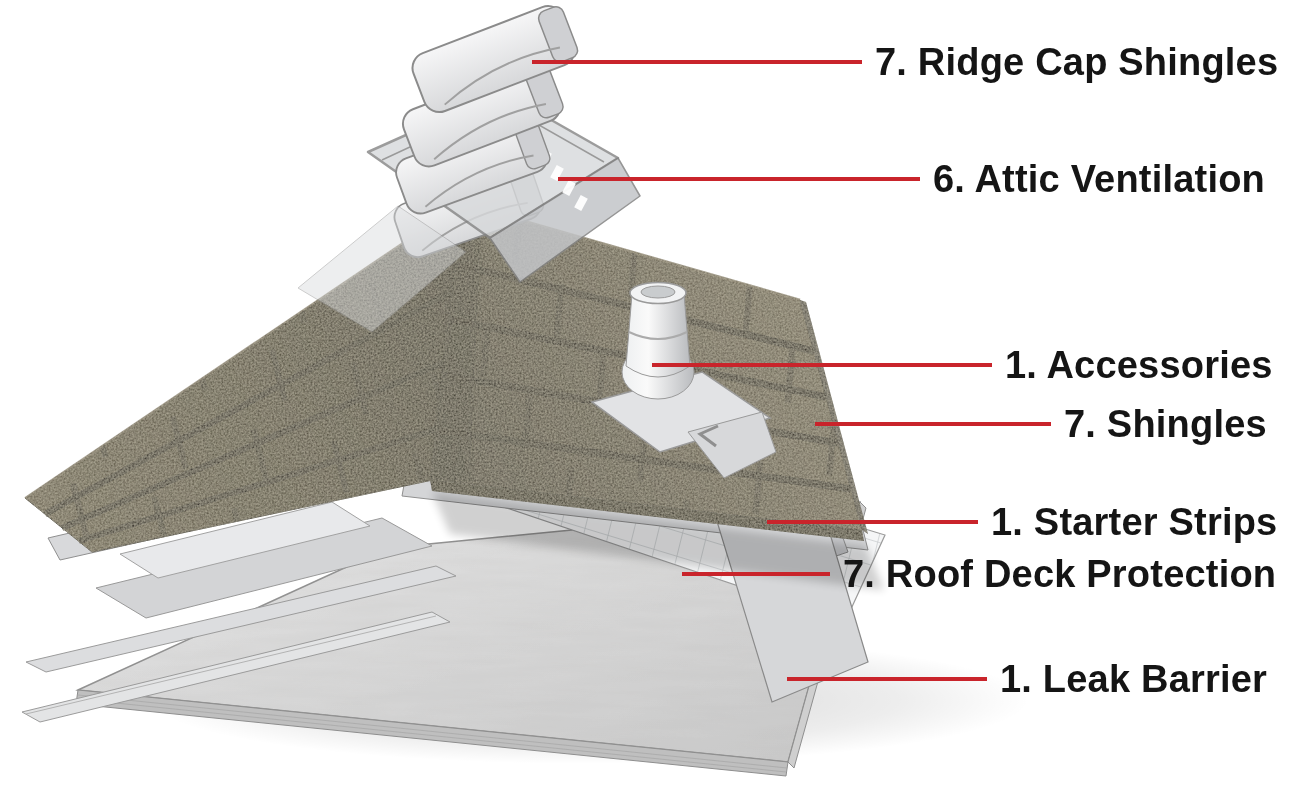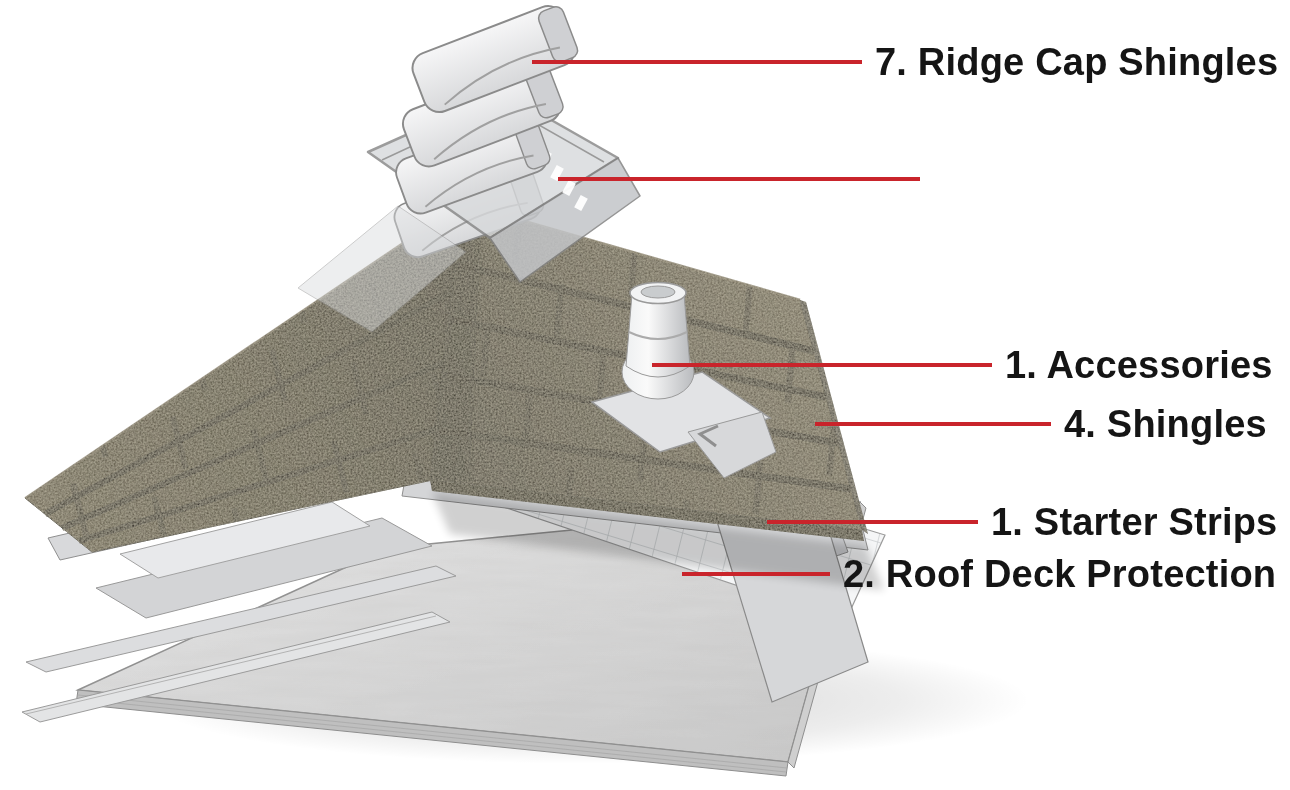--- a/index.html
+++ b/index.html
@@ -231,36 +231,41 @@
     </g>
   </svg>
 
   <div class="callout" style="left:532px; top:38px;">
     <span class="lead" style="width:330px"></span>
     <span class="lbl">7. Ridge Cap Shingles</span>
   </div>
 
   <div class="callout" style="left:558px; top:155px;">
     <span class="lead" style="width:362px"></span>
+    <span class="lbl">6. Attic Ventilation</span>
   </div>
 
   <div class="callout" style="left:652px; top:341px;">
     <span class="lead" style="width:340px"></span>
     <span class="lbl">1. Accessories</span>
   </div>
 
   <div class="callout" style="left:815px; top:400px;">
     <span class="lead" style="width:236px"></span>
-    <span class="lbl">4. Shingles</span>
+    <span class="lbl">7. Shingles</span>
   </div>
 
   <div class="callout" style="left:767px; top:498px;">
     <span class="lead" style="width:211px"></span>
     <span class="lbl">1. Starter Strips</span>
   </div>
 
   <div class="callout" style="left:682px; top:550px;">
     <span class="lead" style="width:148px"></span>
-    <span class="lbl">2. Roof Deck Protection</span>
-  </div>
-
+    <span class="lbl">7. Roof Deck Protection</span>
+  </div>
+
+  <div class="callout" style="left:787px; top:655px;">
+    <span class="lead" style="width:200px"></span>
+    <span class="lbl">1. Leak Barrier</span>
+  </div>
 
 </div>
 
 </body></html>

